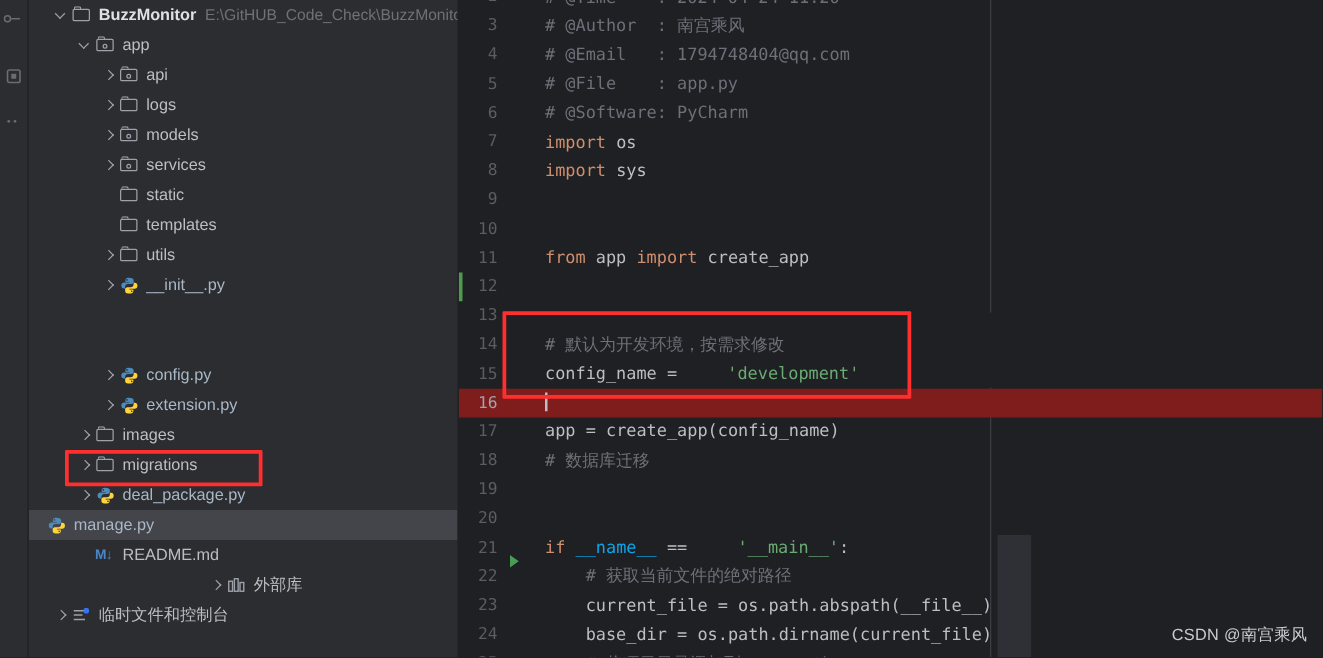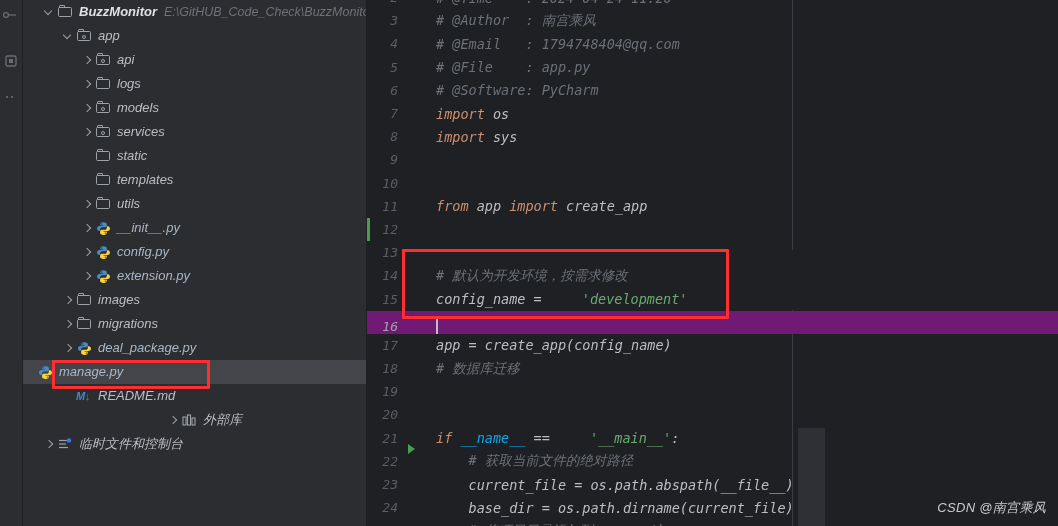--- a/index.html
+++ b/index.html
@@ -2,21 +2,21 @@
 <html><head>
 <meta charset="utf-8">
 <style>
   html,body{margin:0;padding:0;}
   body{
     width:1058px;height:526px;overflow:hidden;
     background:#1E2023;
     font-family:"Liberation Sans","DejaVu Sans",sans-serif;
     -webkit-font-smoothing:antialiased;
   }
-  #app{position:relative;width:1058px;height:526px;display:flex;font-style:italic;}
+  #app{position:relative;width:1058px;height:526px;display:flex;}
 
   
   .toolstrip{
     width:22px;height:526px;background:#2B2D30;
     border-right:1px solid #1E1F22;
     position:relative;flex:0 0 22px;
   }
   .ts-icon{position:absolute;left:2px;width:18px;height:18px;opacity:.55;}
 
   
@@ -73,21 +73,21 @@
   
   .editor{
     flex:1;height:526px;background:#1E2023;position:relative;overflow:hidden;
     font-family:"DejaVu Sans Mono","Liberation Mono",monospace;
   }
   .codearea{position:absolute;top:-14px;left:0;right:0;}
   .ln{
     position:relative;height:23.2px;display:flex;align-items:center;
     font-size:13.5px;white-space:pre;
   }
-  .ln.current{background:#701a75;align-items:flex-end;}
+  .ln.current{background:#7f1d1d;}
   .gutnum{
     width:40px;flex:0 0 40px;text-align:right;padding-right:9px;
     color:#5A5D63;font-size:13px;box-sizing:border-box;
   }
   .ln.current .gutnum{color:#A1A3AB;}
   .runmark{
     width:15px;flex:0 0 15px;position:relative;
   }
   .runmark.has::before{
     content:"";position:absolute;left:1px;top:6px;
@@ -219,21 +219,21 @@
         <div class="row" style="padding-left: 58px;">
           <span class="chev closed"></span>
           <span class="ico">
             <svg class="pyico" viewBox="0 0 16 16">
               <path d="M7.8 1.2c-1.8 0-3.2.5-3.2 2v1.6h3.4v.5H3.4c-1.3 0-2.3 1-2.3 2.6 0 1.5.9 2.6 2.2 2.6h1.1V8.9c0-1.3 1-2.3 2.4-2.3h2.9c1.1 0 1.9-.8 1.9-1.9V3.2c0-1.1-1.3-2-3.8-2zM6 2.4c.4 0 .7.3.7.7s-.3.7-.7.7-.7-.3-.7-.7.3-.7.7-.7z" fill="#4B8BBE"></path>
               <path d="M8.2 14.8c1.8 0 3.2-.5 3.2-2v-1.6H8v-.5h4.6c1.3 0 2.3-1 2.3-2.6 0-1.5-.9-2.6-2.2-2.6h-1.1v1.6c0 1.3-1 2.3-2.4 2.3H6.3c-1.1 0-1.9.8-1.9 1.9v1.5c0 1.1 1.3 2 3.8 2zM10 13.6c-.4 0-.7-.3-.7-.7s.3-.7.7-.7.7.3.7.7-.3.7-.7.7z" fill="#FFD43B"></path>
             </svg>
           </span>
           <span class="label py">__init__.py</span>
         </div>
-        <div class="row" style="padding-left: 58px;">
+        <div class="row" style="padding-left: 58px; margin-top: 48px;">
           <span class="chev closed"></span>
           <span class="ico">
             <svg class="pyico" viewBox="0 0 16 16">
               <path d="M7.8 1.2c-1.8 0-3.2.5-3.2 2v1.6h3.4v.5H3.4c-1.3 0-2.3 1-2.3 2.6 0 1.5.9 2.6 2.2 2.6h1.1V8.9c0-1.3 1-2.3 2.4-2.3h2.9c1.1 0 1.9-.8 1.9-1.9V3.2c0-1.1-1.3-2-3.8-2zM6 2.4c.4 0 .7.3.7.7s-.3.7-.7.7-.7-.3-.7-.7.3-.7.7-.7z" fill="#4B8BBE"></path>
               <path d="M8.2 14.8c1.8 0 3.2-.5 3.2-2v-1.6H8v-.5h4.6c1.3 0 2.3-1 2.3-2.6 0-1.5-.9-2.6-2.2-2.6h-1.1v1.6c0 1.3-1 2.3-2.4 2.3H6.3c-1.1 0-1.9.8-1.9 1.9v1.5c0 1.1 1.3 2 3.8 2zM10 13.6c-.4 0-.7-.3-.7-.7s.3-.7.7-.7.7.3.7.7-.3.7-.7.7z" fill="#FFD43B"></path>
             </svg>
           </span>
           <span class="label py">config.py</span>
         </div>
         <div class="row" style="padding-left: 58px;">

